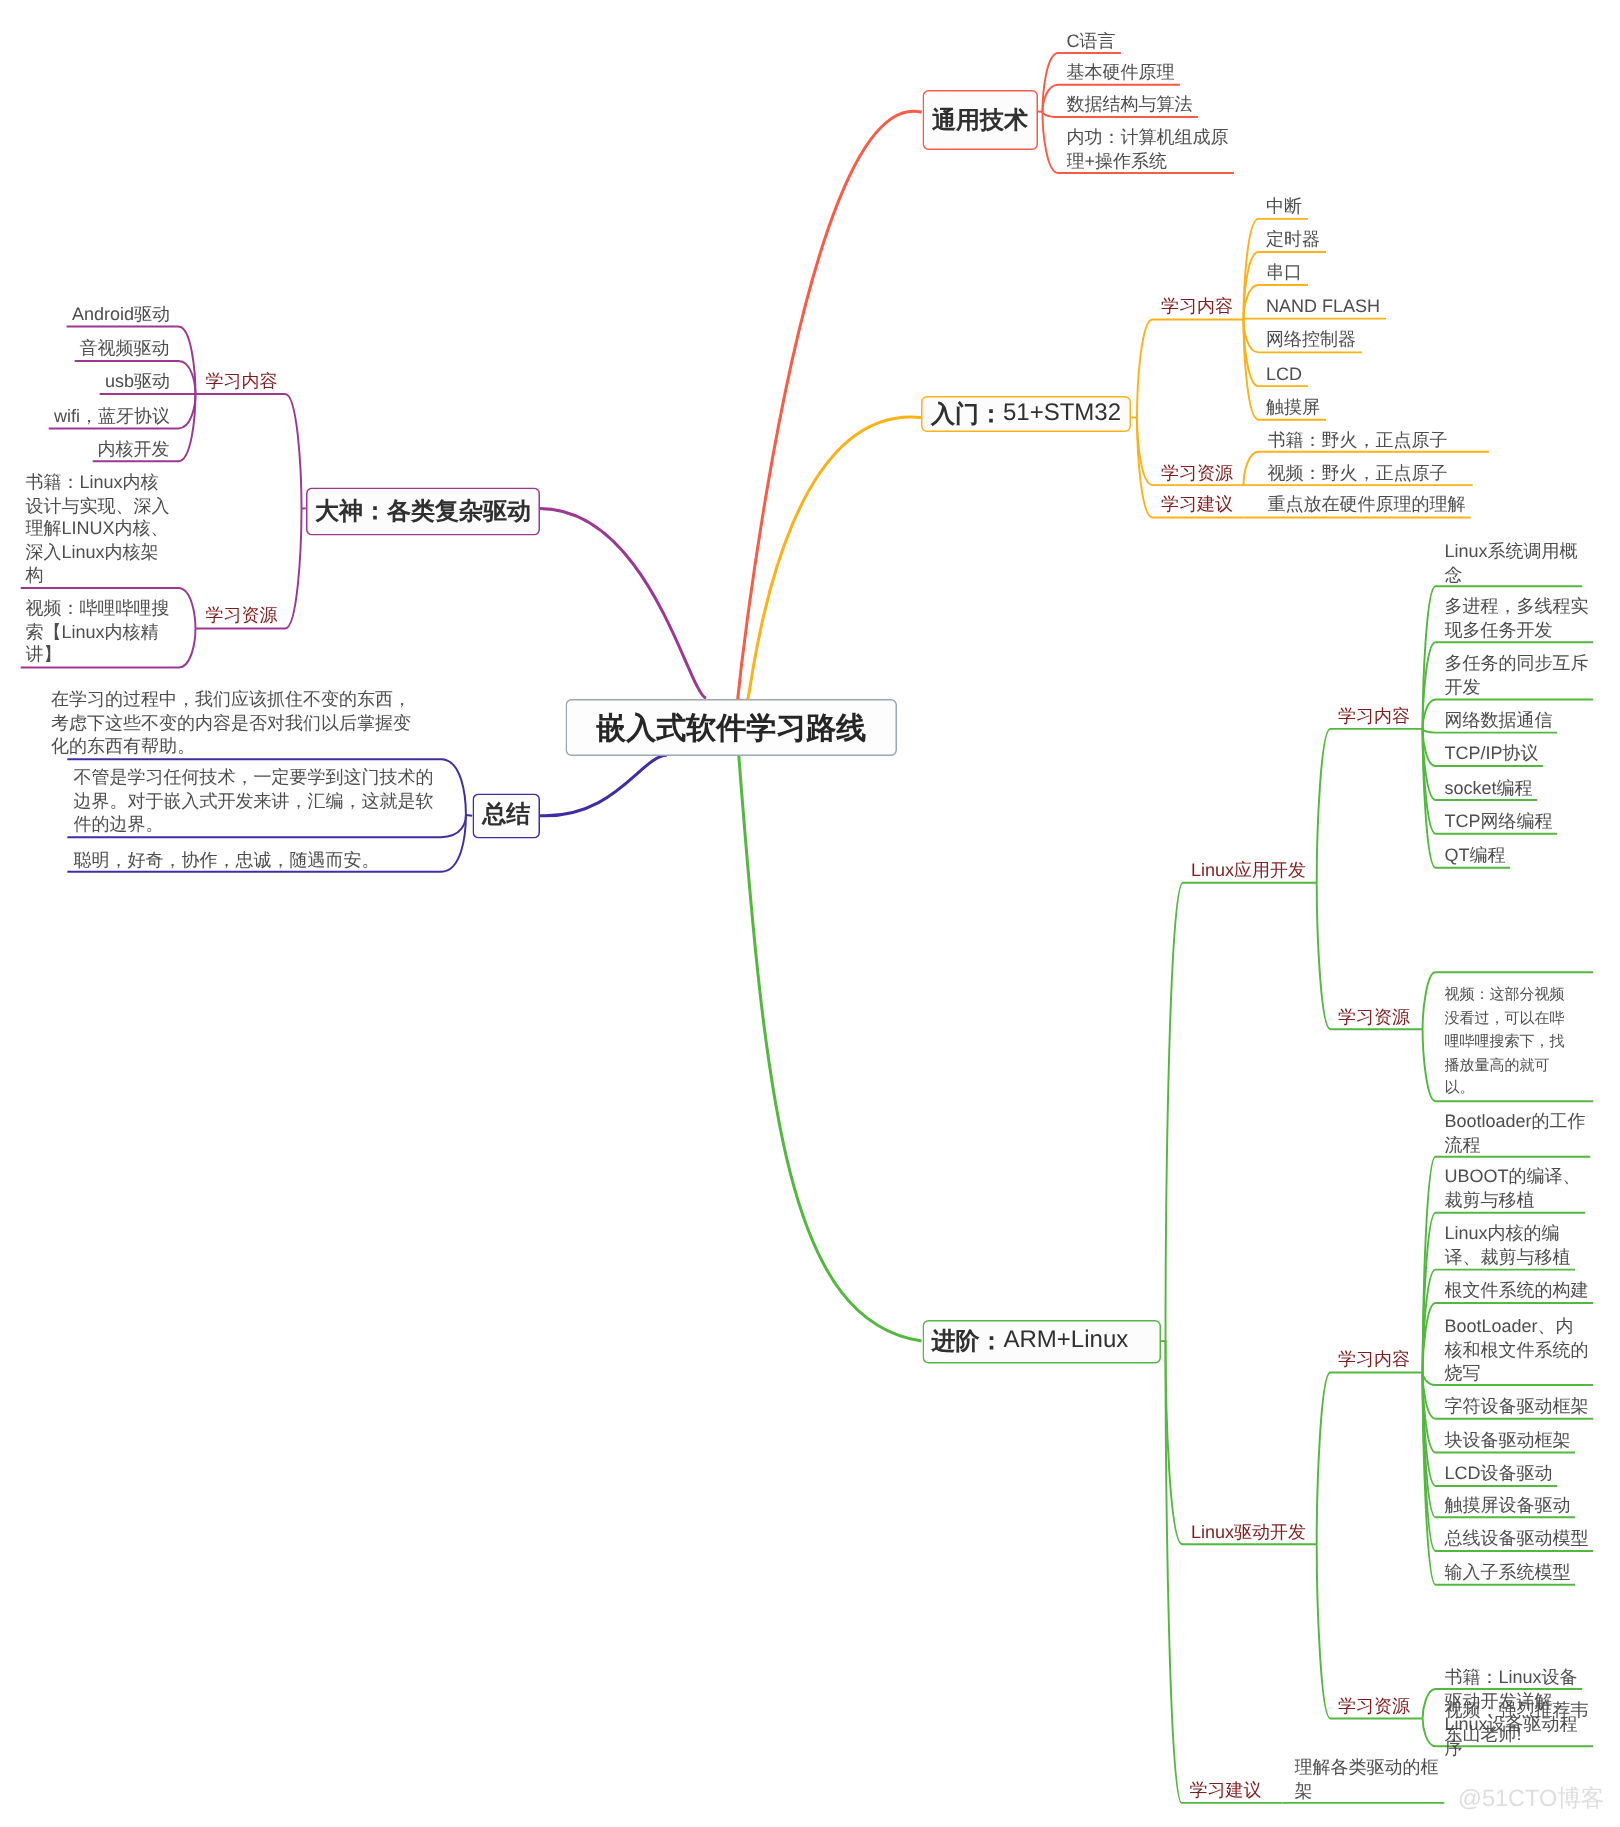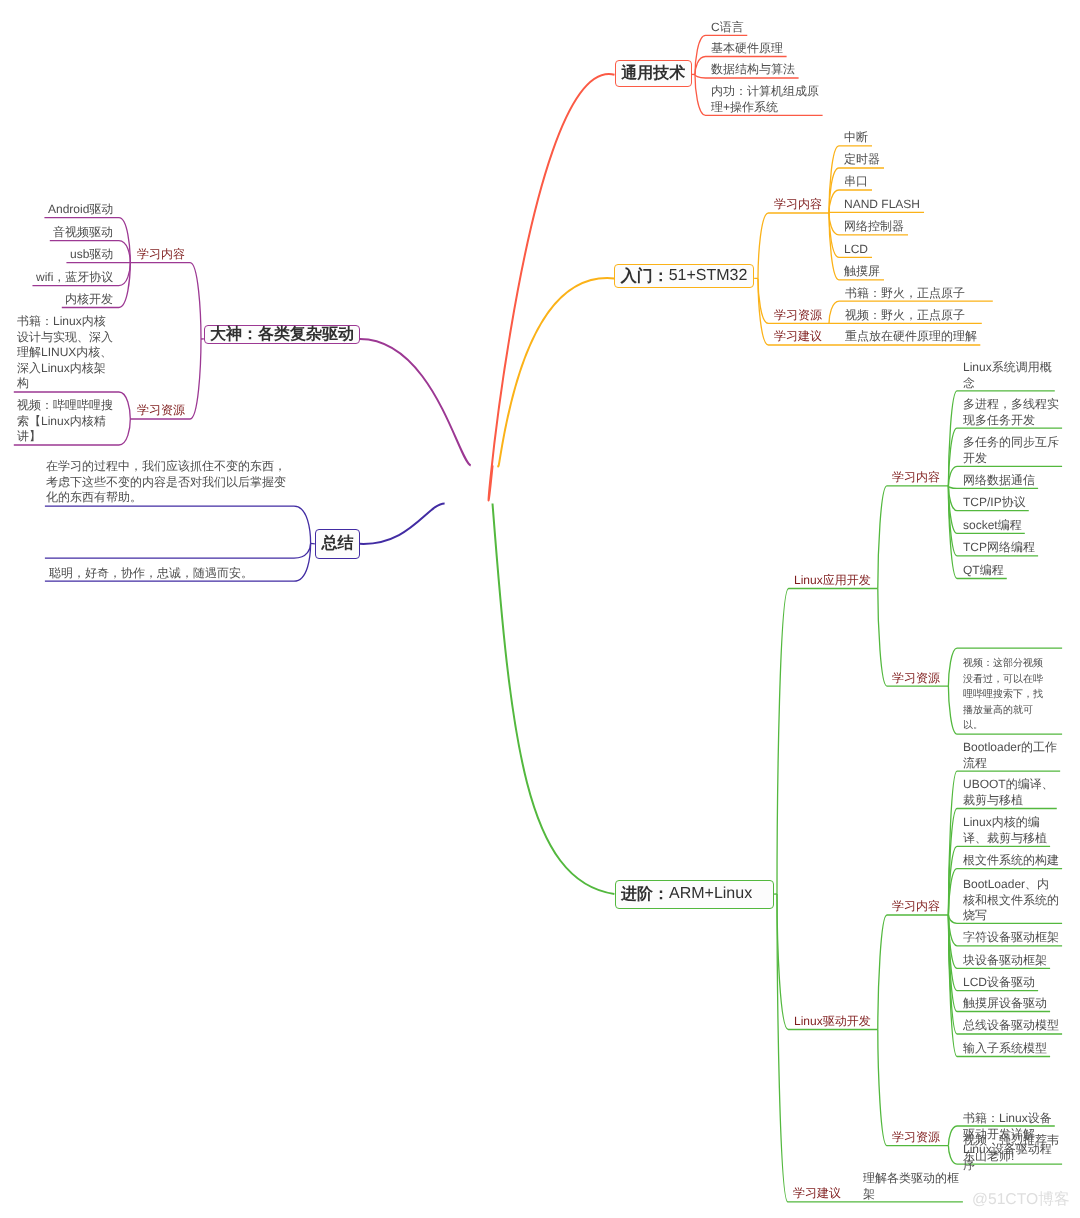--- a/index.html
+++ b/index.html
@@ -90,21 +90,22 @@
       <path d="M130.30,262.70 C130.30,278.29 127.54,307.50 118.90,307.50 L61.80,307.50" fill="none" stroke="#9c3893" stroke-width="1.3" stroke-linecap="butt" stroke-linejoin="round"></path>
       <path d="M201.00,339.00 C201.00,366.84 198.24,419.00 190.10,419.00 L130.30,419.00" fill="none" stroke="#9c3893" stroke-width="1.3" stroke-linecap="butt" stroke-linejoin="round"></path>
       <path d="M130.30,419.00 C130.30,409.60 127.54,392.00 118.90,392.00 L13.80,392.00" fill="none" stroke="#9c3893" stroke-width="1.3" stroke-linecap="butt" stroke-linejoin="round"></path>
       <path d="M130.30,419.00 C130.30,428.05 127.54,445.00 118.90,445.00 L13.80,445.00" fill="none" stroke="#9c3893" stroke-width="1.3" stroke-linecap="butt" stroke-linejoin="round"></path>
       <path d="M359.8,543.8 C410.1,546 427.6,503.6 444.6,503.5" fill="none" stroke="#422ca3" stroke-width="2" stroke-linecap="butt" stroke-linejoin="round"></path>
       <path d="M314.8,543.8 L310.6,543.3" fill="none" stroke="#422ca3" stroke-width="1.3" stroke-linecap="butt" stroke-linejoin="round"></path>
       <path d="M310.60,543.30 C310.60,530.39 307.84,506.20 294.00,506.20 L44.90,506.20" fill="none" stroke="#422ca3" stroke-width="1.3" stroke-linecap="butt" stroke-linejoin="round"></path>
       <path d="M310.60,543.30 C310.60,548.45 307.84,558.10 294.00,558.10 L44.90,558.10" fill="none" stroke="#422ca3" stroke-width="1.3" stroke-linecap="butt" stroke-linejoin="round"></path>
       <path d="M310.60,543.30 C310.60,556.49 307.84,581.20 294.00,581.20 L44.90,581.20" fill="none" stroke="#422ca3" stroke-width="1.3" stroke-linecap="butt" stroke-linejoin="round"></path>
     </svg>
-    <div class="boxnode" style="left: 614.5px; top: 60px; width: 76.5px; height: 27px; border: 1.4px solid rgb(251, 90, 69); font-size: 16px; letter-spacing: 0px; justify-content: center; padding-left: 0px;"><span style="font-weight: 700;">通用技术</span></div>
+<div class="rootnode" style="left: 376.5px; top: 465.5px; width: 221px; height: 38px; border: 1.3px solid rgb(154, 165, 184); font-size: 20px; letter-spacing: 0px;"><span style="font-weight: 700;">嵌入式软件学习路线</span></div>
+    <div class="boxnode" style="left: 614.5px; top: 60px; width: 76.5px; height: 40px; border: 1.4px solid rgb(251, 90, 69); font-size: 16px; letter-spacing: 0px; justify-content: center; padding-left: 0px;"><span style="font-weight: 700;">通用技术</span></div>
     <div class="leaf" style="top: 19.7px; font-size: 12px; line-height: 15.6px; letter-spacing: 0px; left: 711px; text-align: left;">C语言</div>
     <div class="leaf" style="top: 40.9px; font-size: 12px; line-height: 15.6px; letter-spacing: 0px; left: 711px; text-align: left;">基本硬件原理</div>
     <div class="leaf" style="top: 62.4px; font-size: 12px; line-height: 15.6px; letter-spacing: 0px; left: 711px; text-align: left;">数据结构与算法</div>
     <div class="leaf" style="top: 84.1px; font-size: 12px; line-height: 15.6px; letter-spacing: 0px; left: 711px; text-align: left;">内功：计算机组成原
 理+操作系统</div>
     <div class="boxnode" style="left: 614.2px; top: 263.7px; width: 140px; height: 24px; border: 1.4px solid rgb(251, 178, 24); font-size: 16px; letter-spacing: 0px; justify-content: center; padding-left: 0px;"><span style="font-weight: 700;">入门：</span><span style="font-weight: 400;">51+STM32</span></div>
     <div class="sublabel" style="top: 197.4px; font-size: 12px; line-height: 15.6px; letter-spacing: 0px; left: 773.9px;">学习内容</div>
     <div class="leaf" style="top: 130.3px; font-size: 12px; line-height: 15.6px; letter-spacing: 0px; left: 844.4px; text-align: left;">中断</div>
     <div class="leaf" style="top: 152.4px; font-size: 12px; line-height: 15.6px; letter-spacing: 0px; left: 844.4px; text-align: left;">定时器</div>
     <div class="leaf" style="top: 174.4px; font-size: 12px; line-height: 15.6px; letter-spacing: 0px; left: 844.4px; text-align: left;">串口</div>
@@ -158,35 +159,38 @@
     <div class="sublabel" style="top: 1130px; font-size: 12px; line-height: 15.6px; letter-spacing: 0px; left: 892.4px;">学习资源</div>
     <div class="leaf" style="top: 1111px; font-size: 12px; line-height: 15.6px; letter-spacing: 0px; left: 962.5px; text-align: left;">书籍：Linux设备
 驱动开发详解、
 Linux设备驱动程
 序</div>
     <div class="leaf" style="top: 1133px; font-size: 12px; line-height: 15.6px; letter-spacing: 0px; left: 962.5px; text-align: left;">视频：强烈推荐韦
 东山老师!</div>
     <div class="sublabel" style="top: 1186.3px; font-size: 12px; line-height: 15.6px; letter-spacing: 0px; left: 793.3px;">学习建议</div>
     <div class="leaf" style="top: 1170.7px; font-size: 12px; line-height: 15.6px; letter-spacing: 0px; left: 863.3px; text-align: left;">理解各类驱动的框
 架</div>
-    <div class="boxnode" style="left: 203.9px; top: 324.9px; width: 156px; height: 19px; border: 1.4px solid rgb(156, 56, 147); font-size: 16px; letter-spacing: 0px; justify-content: center; padding-left: 0px;"><span style="font-weight: 700;">大神：各类复杂驱动</span></div>
+    <div class="boxnode" style="left: 203.9px; top: 324.9px; width: 156px; height: 32px; border: 1.4px solid rgb(156, 56, 147); font-size: 16px; letter-spacing: 0px; justify-content: center; padding-left: 0px;"><span style="font-weight: 700;">大神：各类复杂驱动</span></div>
     <div class="sublabel" style="top: 247.1px; font-size: 12px; line-height: 15.6px; letter-spacing: 0px; left: 136.6px; width: 48px; text-align: right;">学习内容</div>
     <div class="leaf" style="top: 202.1px; font-size: 12px; line-height: 15.6px; letter-spacing: 0px; left: 48.03px; width: 65.38px; text-align: left;">Android驱动</div>
     <div class="leaf" style="top: 225.1px; font-size: 12px; line-height: 15.6px; letter-spacing: 0px; left: 53.4px; width: 60px; text-align: left;">音视频驱动</div>
     <div class="leaf" style="top: 247.1px; font-size: 12px; line-height: 15.6px; letter-spacing: 0px; left: 70.04px; width: 43.36px; text-align: left;">usb驱动</div>
     <div class="leaf" style="top: 270px; font-size: 12px; line-height: 15.6px; letter-spacing: 0px; left: 36.06px; width: 77.34px; text-align: left;">wifi，蓝牙协议</div>
     <div class="leaf" style="top: 291.9px; font-size: 12px; line-height: 15.6px; letter-spacing: 0px; left: 65.4px; width: 48px; text-align: left;">内核开发</div>
     <div class="sublabel" style="top: 403.4px; font-size: 12px; line-height: 15.6px; letter-spacing: 0px; left: 136.6px; width: 48px; text-align: right;">学习资源</div>
     <div class="leaf" style="top: 314px; font-size: 12px; line-height: 15.6px; letter-spacing: 0px; left: 17.4px; width: 96px; text-align: left;">书籍：Linux内核
 设计与实现、深入
 理解LINUX内核、
 深入Linux内核架
 构</div>
     <div class="leaf" style="top: 398.2px; font-size: 12px; line-height: 15.6px; letter-spacing: 0px; left: 17.4px; width: 96px; text-align: left;">视频：哔哩哔哩搜
 索【Linux内核精
 讲】</div>
     <div class="boxnode" style="left: 314.8px; top: 529px; width: 45px; height: 29.5px; border: 1.4px solid rgb(66, 44, 163); font-size: 16px; letter-spacing: 0px; justify-content: center; padding-left: 0px;"><span style="font-weight: 700;">总结</span></div>
-    <div class="leaf" style="top: 459.4px; font-size: 12px; line-height: 15.6px; letter-spacing: 0px; left: 46px; width: 240px; text-align: left;">在学习的过程中，我们应该抓住不变的东西，
+    <div class="leaf" style="top: 459.4px; font-size: 12px; line-height: 15.6px; letter-spacing: 0px; left: 34px; width: 240px; text-align: left;">在学习的过程中，我们应该抓住不变的东西，
 考虑下这些不变的内容是否对我们以后掌握变
 化的东西有帮助。</div>
+    <div class="leaf" style="top: 511.3px; font-size: 12px; line-height: 15.6px; letter-spacing: 0px; left: 48.5px; width: 240px; text-align: left;">不管是学习任何技术，一定要学到这门技术的
+边界。对于嵌入式开发来讲，汇编，这就是软
+件的边界。</div>
     <div class="leaf" style="top: 565.6px; font-size: 12px; line-height: 15.6px; letter-spacing: 0px; left: 48.5px; width: 240px; text-align: left;">聪明，好奇，协作，忠诚，随遇而安。</div>
     <div class="watermark" style="left: 971.5px; top: 1189px; font-size: 15.7px;">@51CTO博客</div>
   </div>
 
 </body></html>

